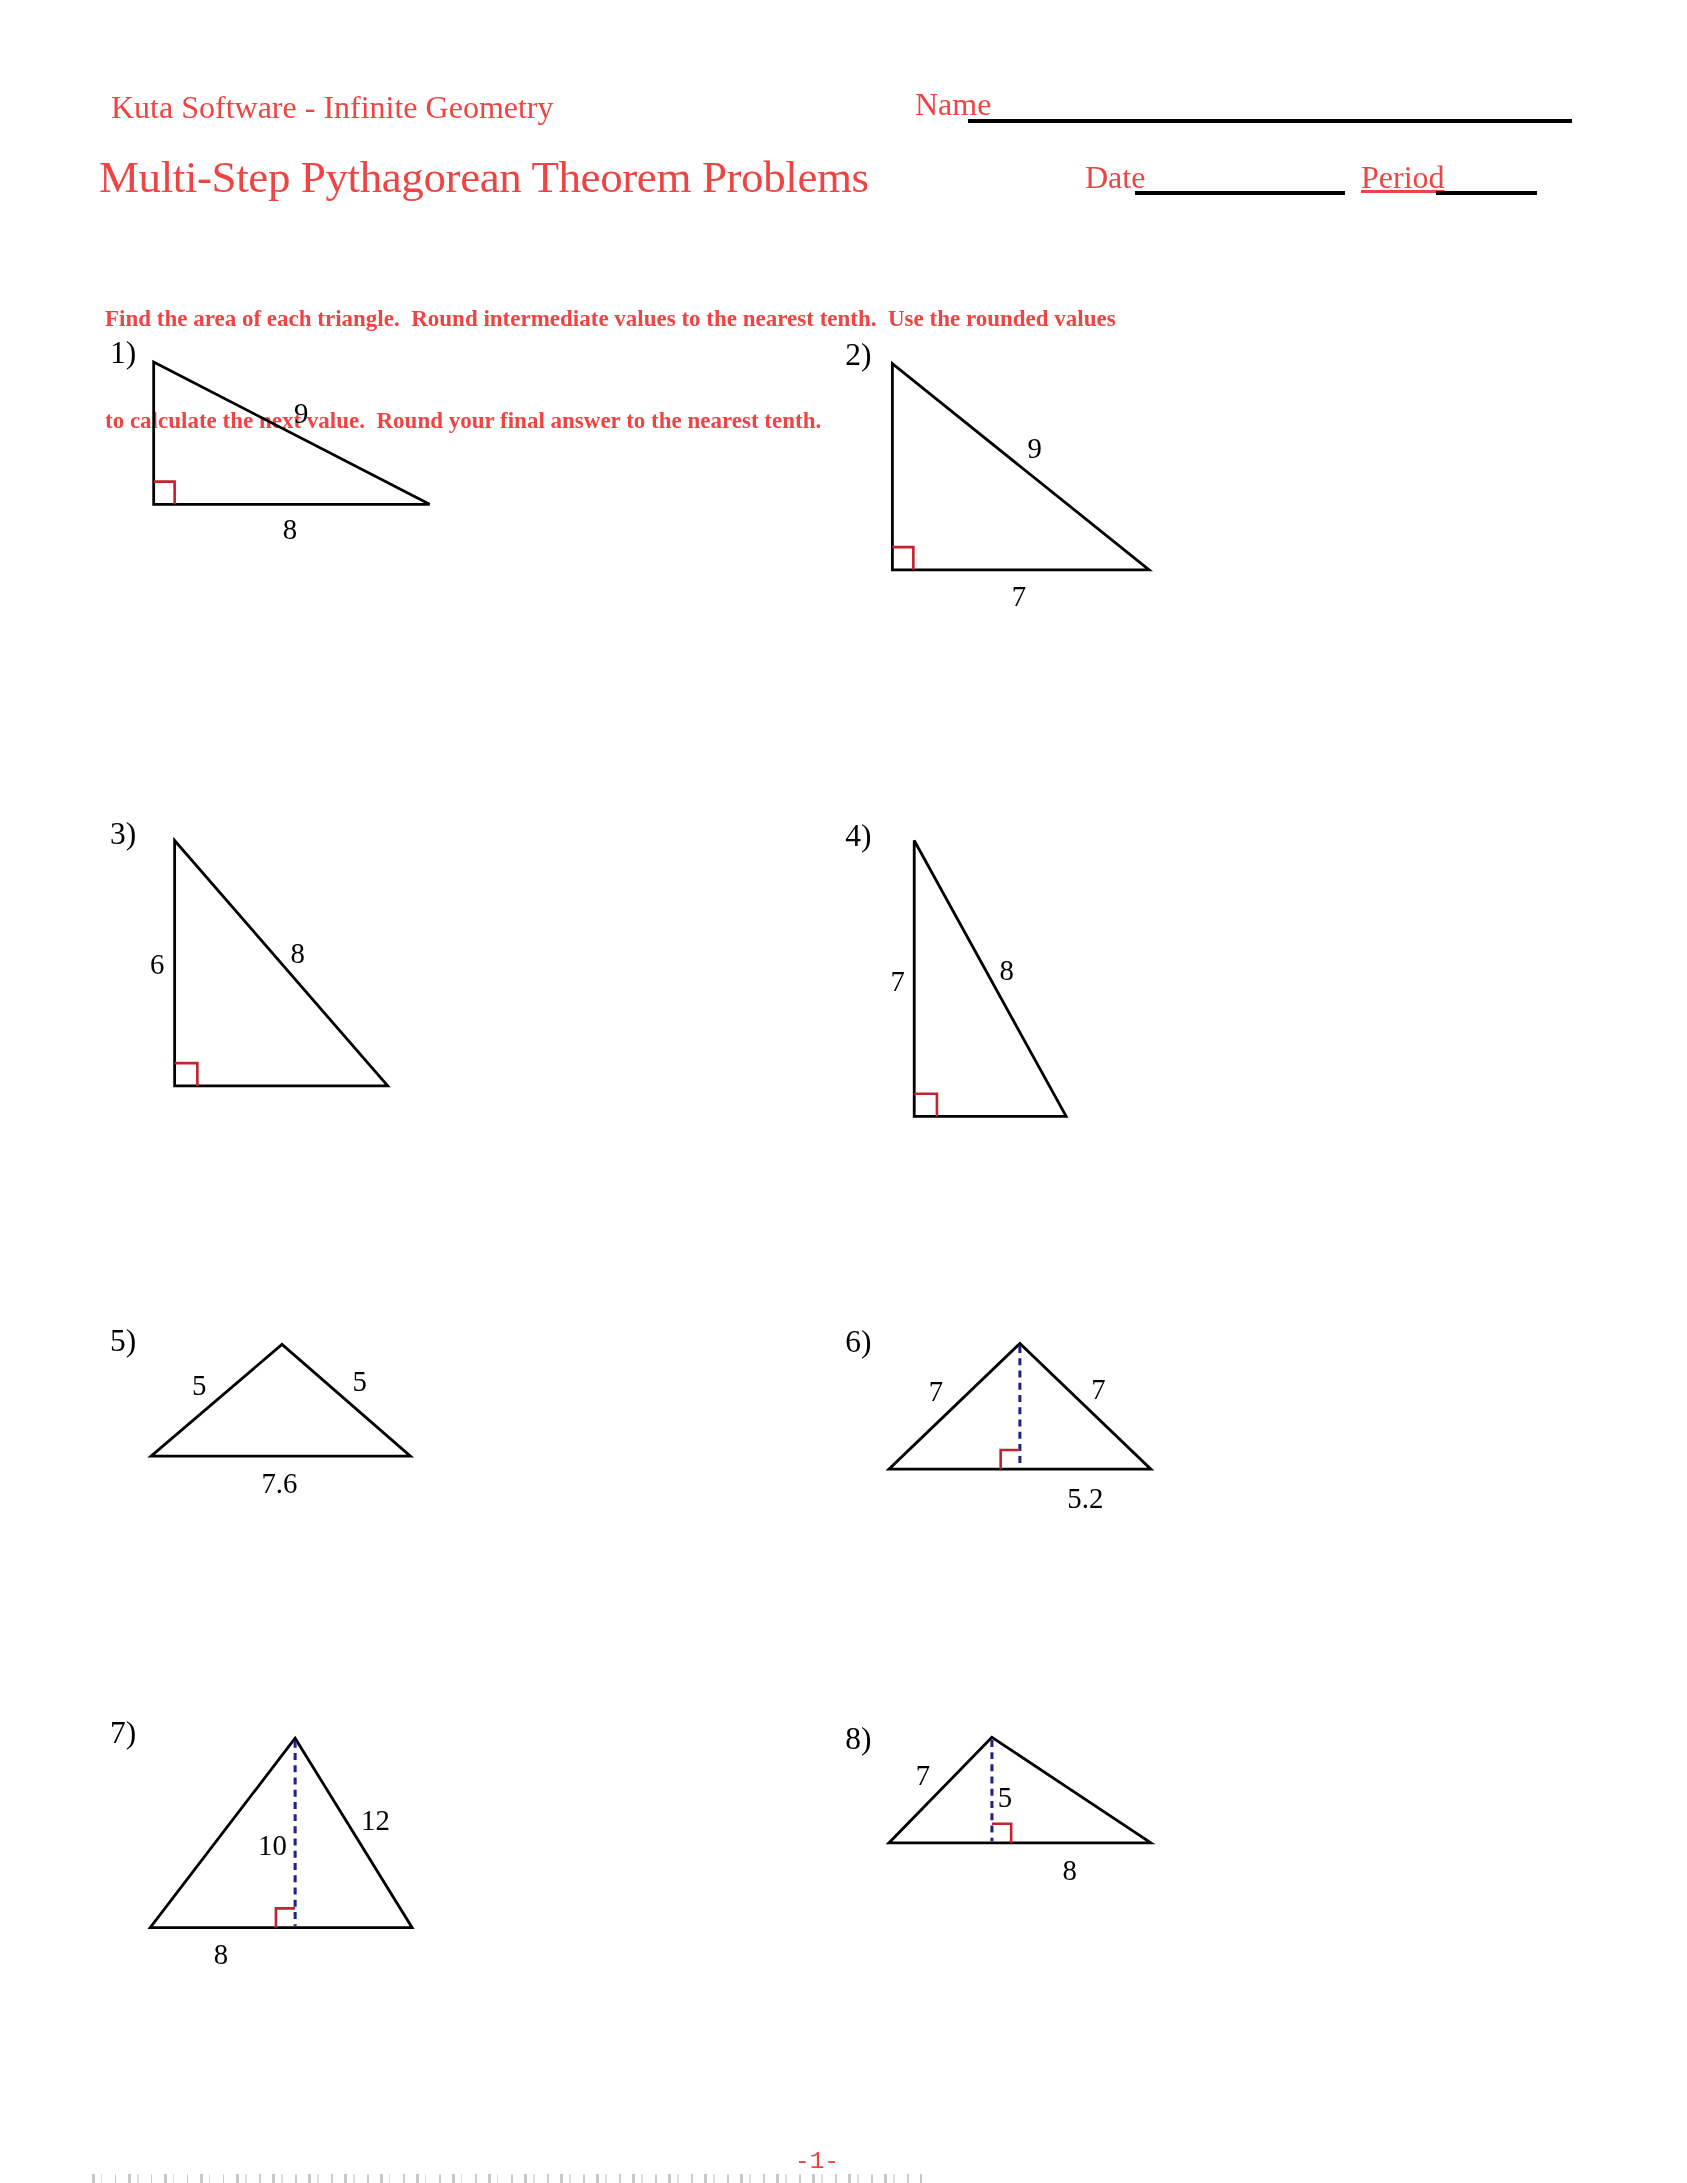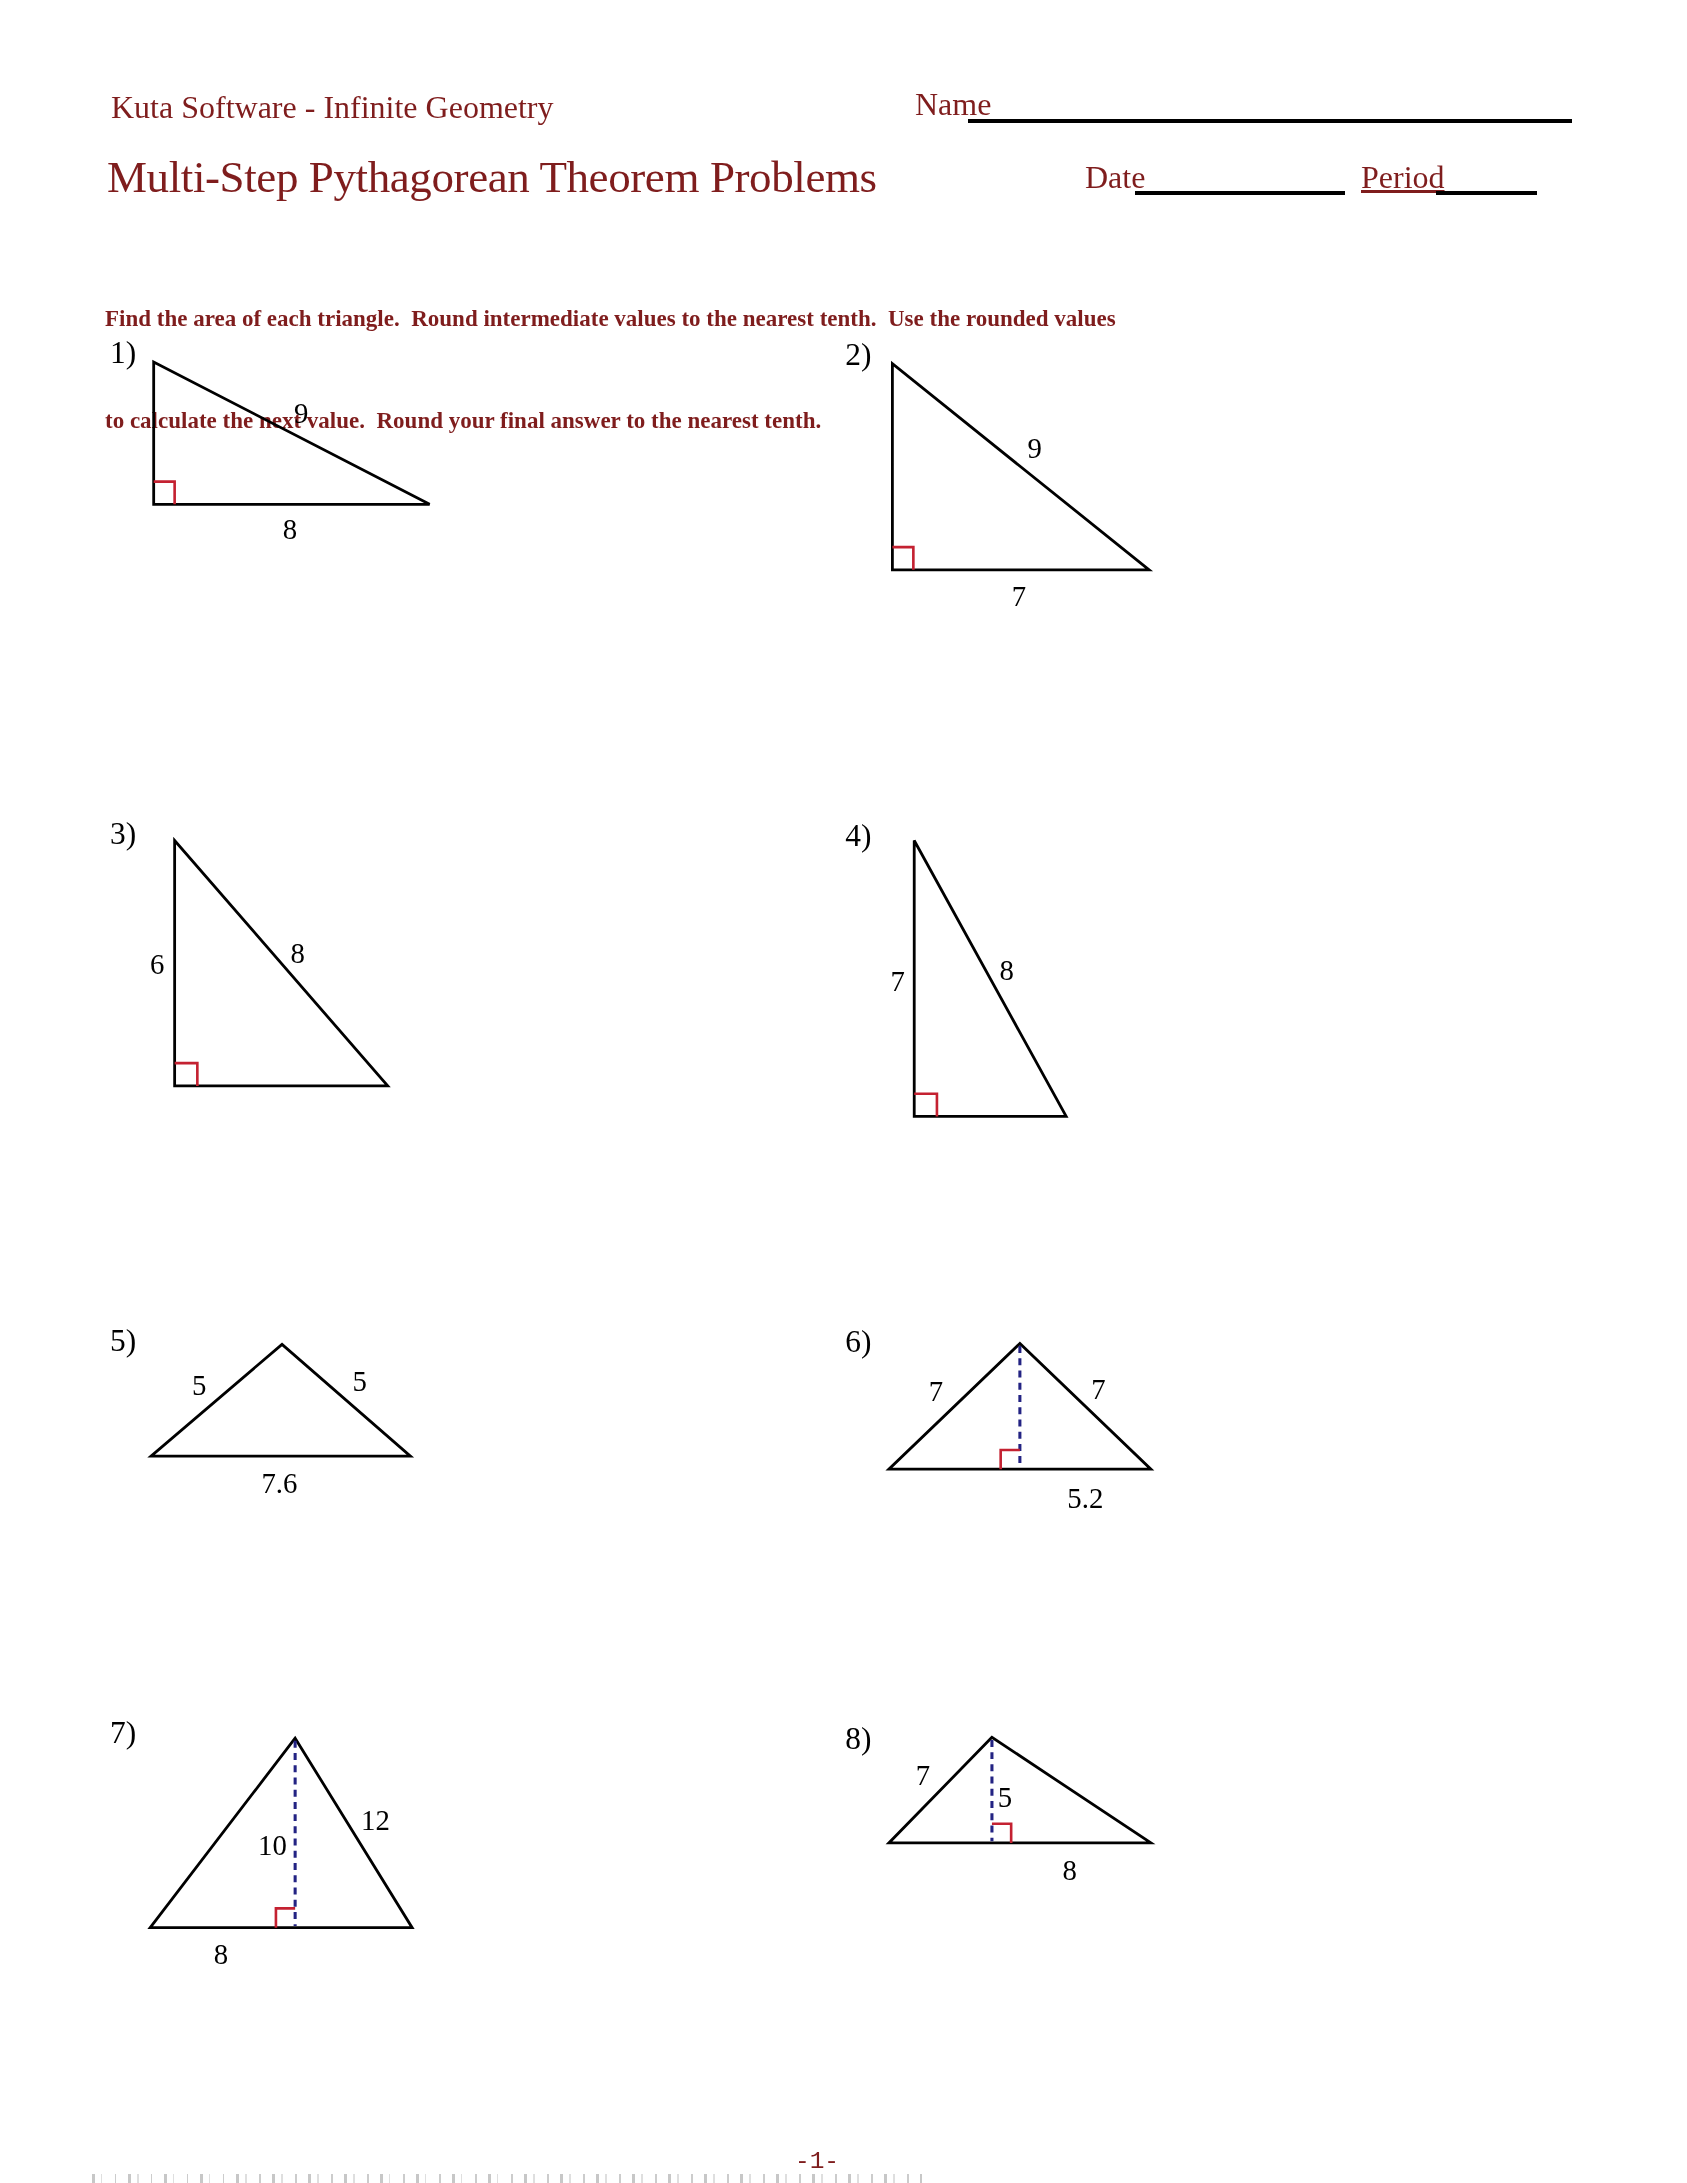--- a/index.html
+++ b/index.html
@@ -1,27 +1,27 @@
 <!DOCTYPE html>
 <html style="font-size:14px"><head>
 <meta charset="utf-8">
 <style>
   html,body { margin:0; padding:0; background:#e8e8e8; }
   .page {
     position:relative;
     width:1687px; height:2184px;
     background:#ffffff;
     font-family:"Liberation Serif","DejaVu Serif",serif;
-    color:#7f1d1d;
+    color:#ef4444;
     overflow:hidden;
     margin:0 auto;
   }
   .abs { position:absolute; }
   .hdr  { font-size:32px; white-space:nowrap; }
-  .title{ font-size:45px; letter-spacing:-0.4px; white-space:nowrap;margin-left:8px; }
+  .title{ font-size:45px; letter-spacing:-0.4px; white-space:nowrap; }
   .instr{
     font-size:23px; font-weight:bold; line-height:34px;
     white-space:pre-wrap; width:1520px;
   }
   .uline{ position:absolute; background:#000; height:3.5px; }
   .geom { position:absolute; left:0; top:0; }
   .geom text {
     font-family:"Liberation Serif","DejaVu Serif",serif;
     font-size:33px; fill:#000;
   }

